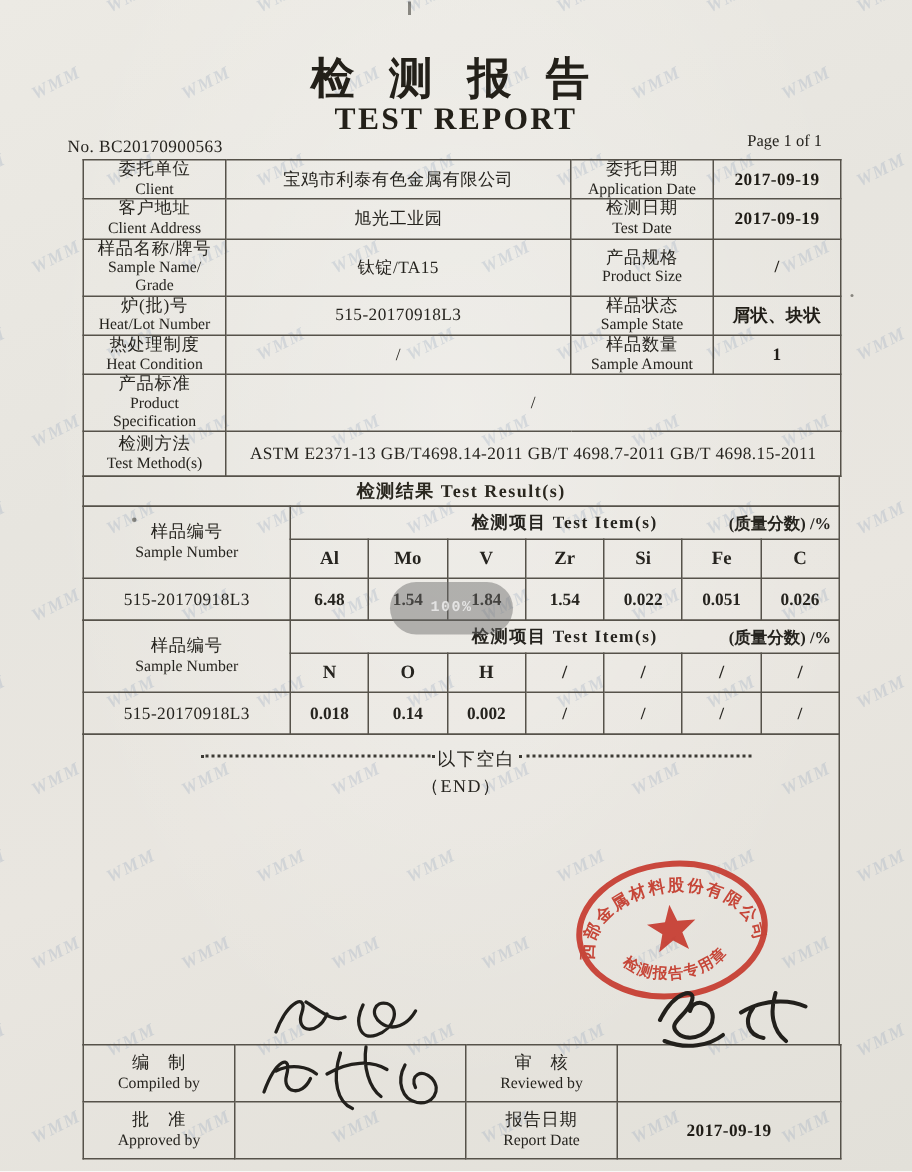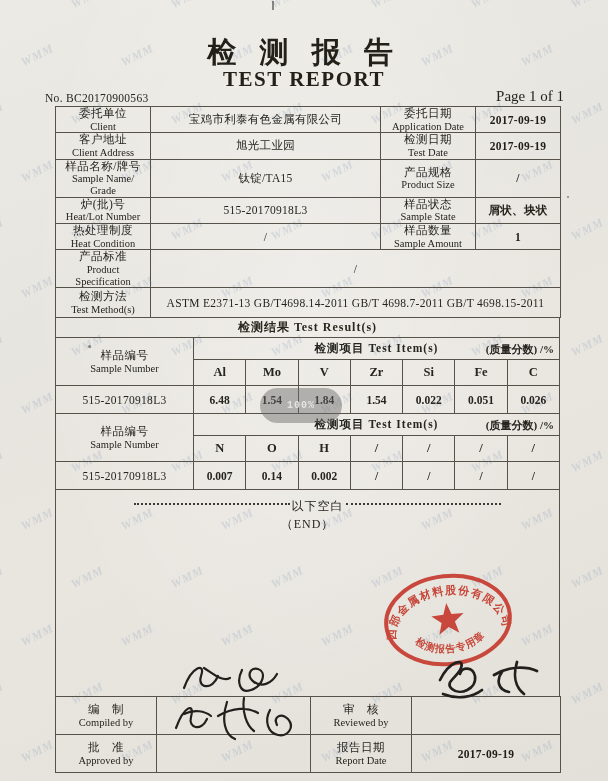--- a/index.html
+++ b/index.html
@@ -25,21 +25,21 @@
   .doc-header { position:absolute; top:9px; left:45px; right:42px; display:flex; justify-content:space-between; align-items:flex-start; }
   .hdr-left  { font-size:11.5px; font-weight:bold; letter-spacing:.5px; border-bottom:1.4px solid #3b3935; padding:0 10px 2px 0; }
   .hdr-right { font-size:12px; font-weight:bold; letter-spacing:.5px; border-bottom:1.6px solid #3b3935; padding:0 2px 2px 2px; }
 
   .title-zh { position:absolute; top:33px; left:0; right:0; text-align:center;
               font-size:29px; font-weight:bold; letter-spacing:8px; color:#232019; }
   .title-en { position:absolute; top:67px; left:0; right:0; text-align:center;
               font-size:21px; font-weight:bold; letter-spacing:1.5px; color:#232019; }
 
   .no-line   { position:absolute; top:92px; left:45px; font-size:11.5px; letter-spacing:.3px; }
-  .page-line { position:absolute; top:88px; right:44px; font-size:15px;text-align:right; }
+  .page-line { position:absolute; top:88px; right:60px; font-size:11px;text-align:right; }
 
   
   .main-table { position:absolute; left:55px; top:107px; width:505px; }
   table { border-collapse:collapse; table-layout:fixed; width:505px; margin-top:-1px;padding-left:28px; }
   td { border:1px solid #56524a; text-align:center; vertical-align:middle; padding:0 2px; overflow:hidden; }
   .lbl .zh { display:block; font-size:11.5px; line-height:1.18; letter-spacing:.5px; }
   .lbl .en { display:block; font-size:10.5px; line-height:1.12; }
   .val { font-size:11.5px; letter-spacing:.3px; }
   .val-strong { font-weight:bold; color:#201d17; }
   .elem { font-size:12.5px; font-weight:bold; }
@@ -327,21 +327,21 @@
             <td class="elem">N</td>
             <td class="elem">O</td>
             <td class="elem">H</td>
             <td class="elem">/</td>
             <td class="elem">/</td>
             <td class="elem">/</td>
             <td class="elem">/</td>
           </tr>
           <tr style="height: 28px;">
             <td class="val">515-20170918L3</td>
-            <td class="num">0.007</td>
+            <td class="num">0.018</td>
             <td class="num">0.14</td>
             <td class="num">0.002</td>
             <td class="num">/</td>
             <td class="num">/</td>
             <td class="num">/</td>
             <td class="num">/</td>
           </tr>
         </tbody>
     </table>
 

